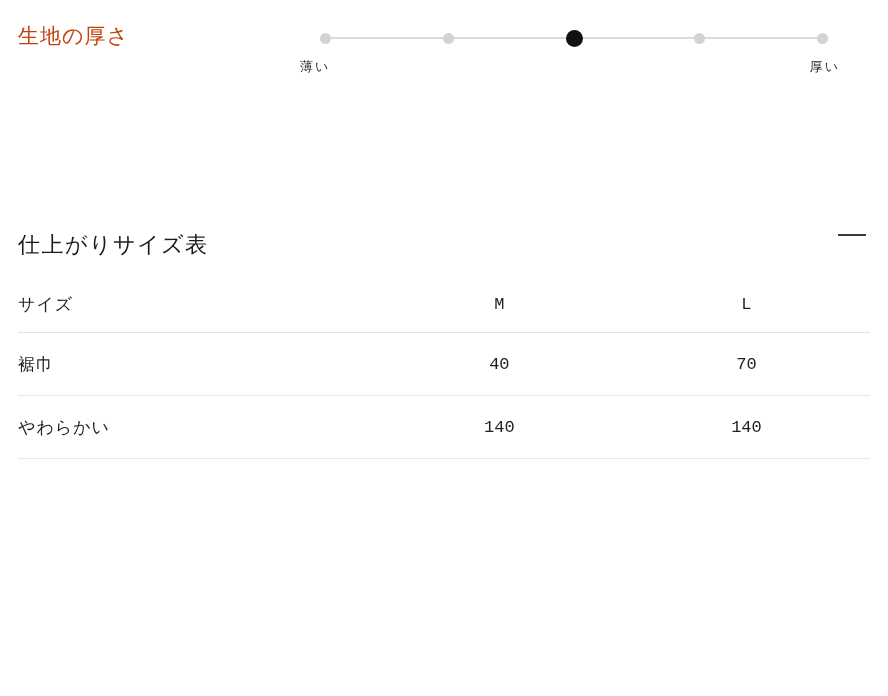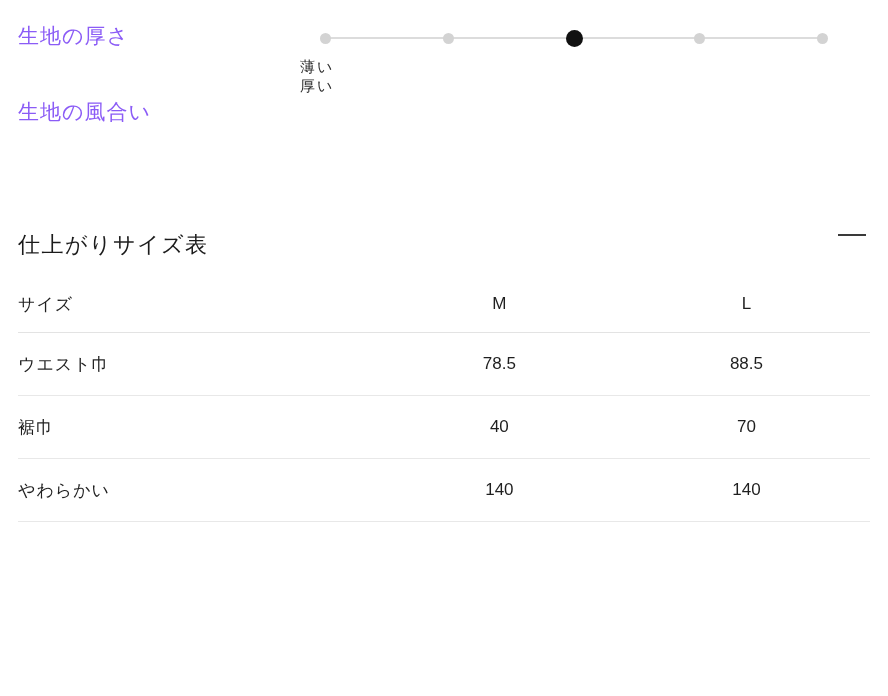--- a/index.html
+++ b/index.html
@@ -25,21 +25,21 @@
   .attr-block {
     position: relative;
     height: 76px;
   }
   .attr-label {
     position: absolute;
     left: 18px;
     top: 22px;
     font-size: 21px;
     letter-spacing: 1px;
-    color: #8b5cf6;
+    color: #c2410c;
   }
   .slider-wrap {
     position: absolute;
     left: 320px;
     top: 0;
     width: 508px;
     height: 76px;
   }
   .track {
     position: absolute;
@@ -70,24 +70,23 @@
     height: 17px;
     background: #111111;
   }
   .scale-ends {
     position: absolute;
     left: -20px;
     right: -12px;
     top: 58px;
     display: flex;
     justify-content: space-between;
-    font-size: 15px;
+    font-size: 13px;
     letter-spacing: 2px;
     color: #2a2a2a;
-    flex-direction: column;
   }
 
   .spacer-1 { height: 44px; }
 
   
   .section-header {
     position: relative;
     height: 62px;
     margin-top: 10px;
   }
@@ -107,20 +106,21 @@
     height: 2px;
     background: #3a3a3a;
     cursor: pointer;
   }
 
   table.size-table {
     width: 852px;
     margin: 8px 18px 12px 18px;
     border-collapse: collapse;
     table-layout: fixed;
+    font-family: Liberation Mono, monospace;
   }
   table.size-table th,
   table.size-table td {
     font-weight: normal;
     font-size: 17px;
     color: #1f1f1f;
     padding: 0;
     height: 62px;
     vertical-align: middle;
   }
@@ -162,21 +162,20 @@
         <span class="dot"></span>
       </div>
       <div class="scale-ends">
         <span>薄い</span>
         <span>厚い</span>
       </div>
     </div>
   </div>
 
   <div class="attr-block">
-    <div class="attr-label">生地の風合い</div>
   </div>
 
   <div class="spacer-1"></div>
 
   <div class="section-header">
     <div class="section-title">仕上がりサイズ表</div>
     <div class="collapse-toggle"></div>
   </div>
 
   <table class="size-table">
@@ -187,25 +186,20 @@
     </colgroup>
     <thead>
       <tr>
         <th class="label-head">サイズ</th>
         <th class="val-head">M</th>
         <th class="val-head">L</th>
       </tr>
     </thead>
     <tbody>
       <tr>
-        <td class="row-label">ウエスト巾</td>
-        <td class="row-val">78.5</td>
-        <td class="row-val">88.5</td>
-      </tr>
-      <tr>
         <td class="row-label">裾巾</td>
         <td class="row-val">40</td>
         <td class="row-val">70</td>
       </tr>
       <tr>
         <td class="row-label">やわらかい</td>
         <td class="row-val">140</td>
         <td class="row-val">140</td>
       </tr>
     </tbody>

